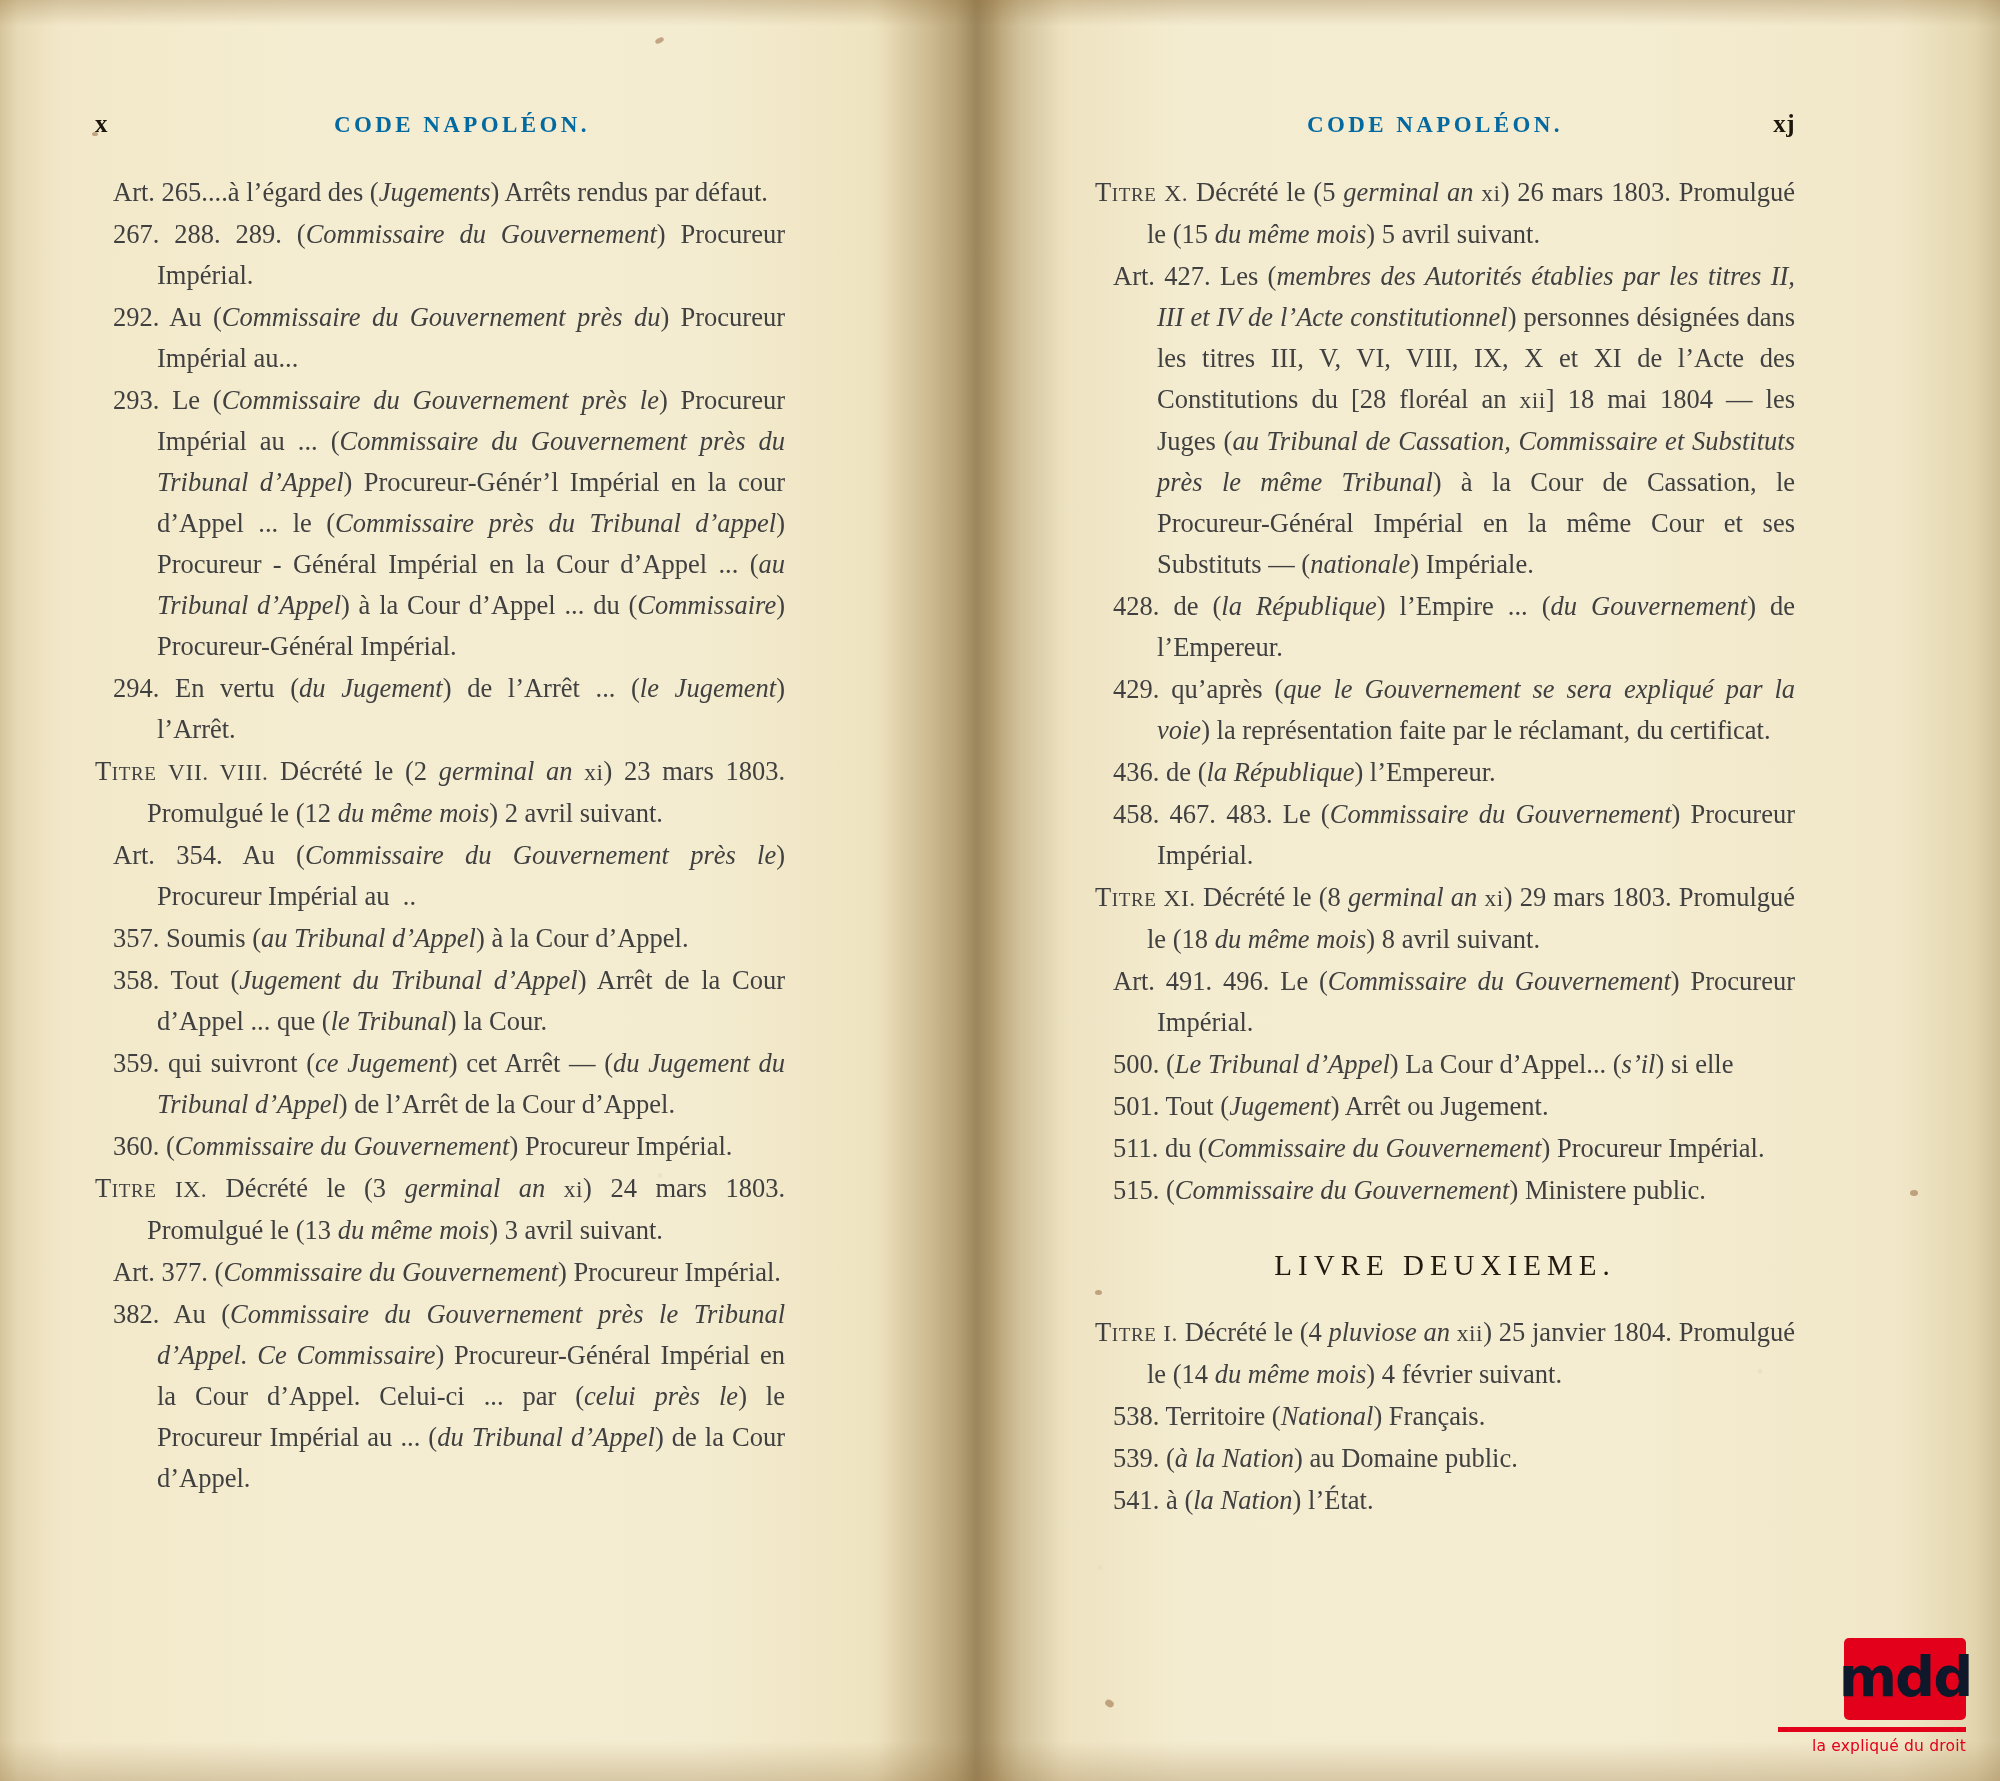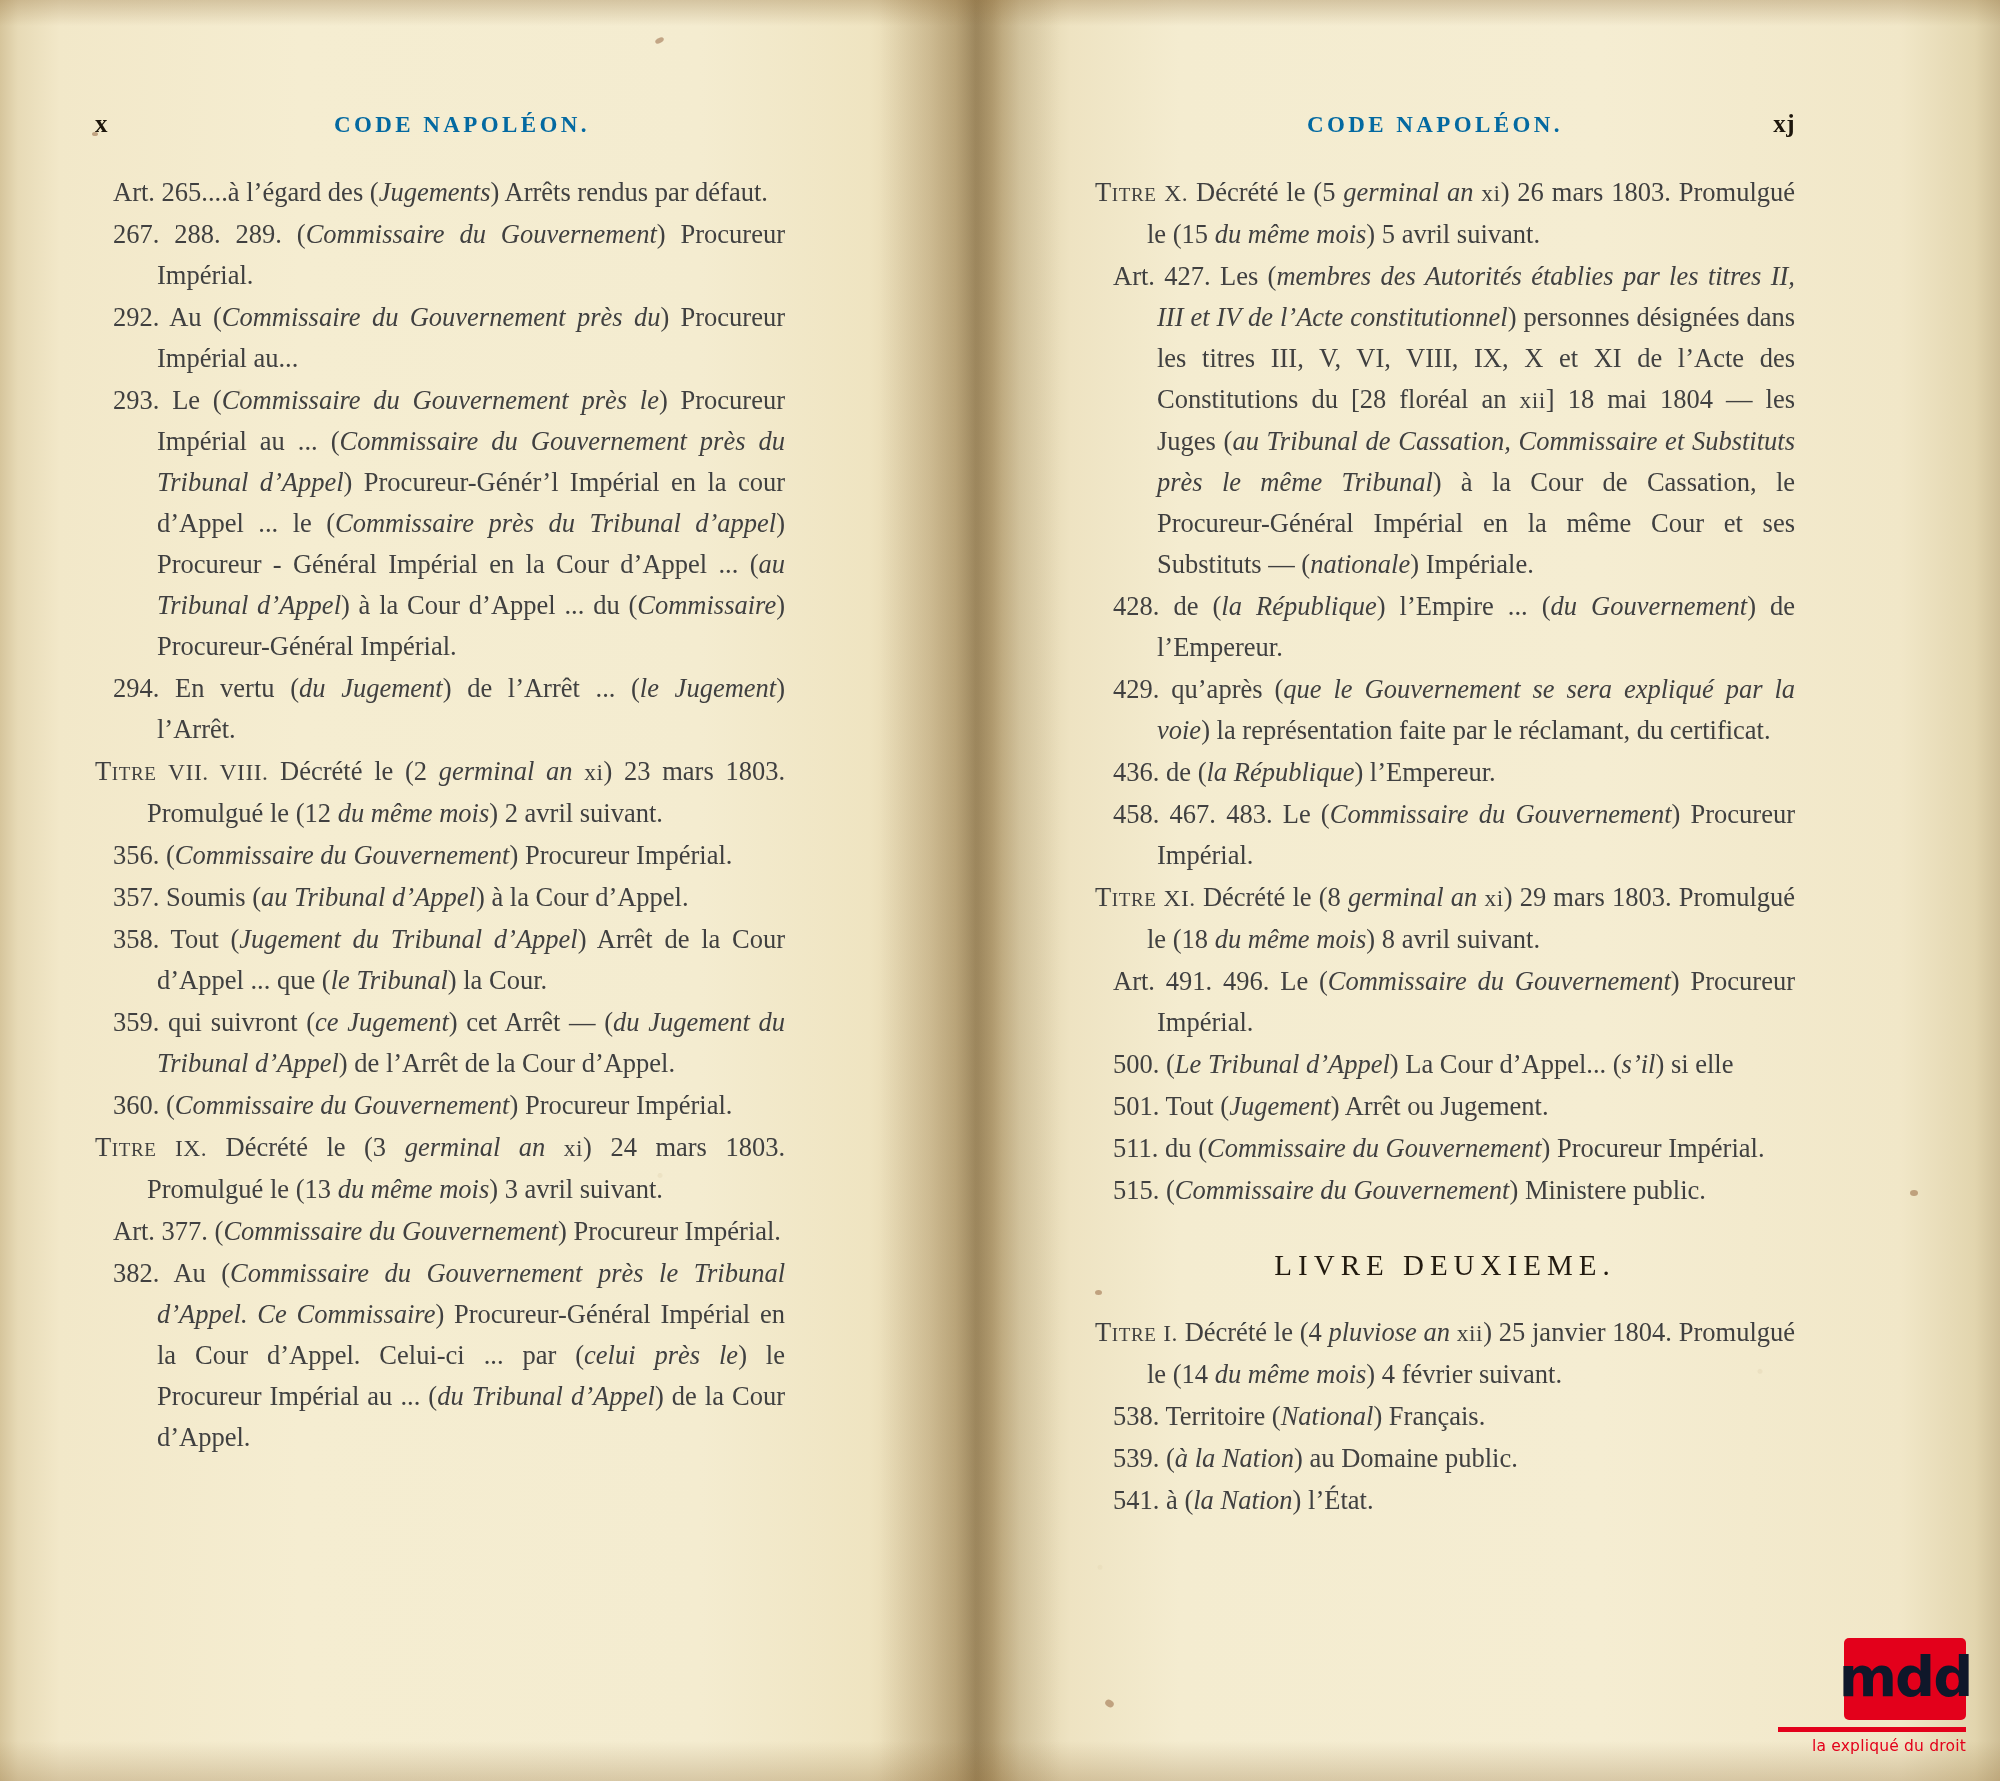--- a/index.html
+++ b/index.html
@@ -132,21 +132,21 @@
       <span class="folio l">x</span>
       <span class="runhead">CODE NAPOLÉON.</span>
     </div>
     <div class="body" id="left-body">
         <div class="entry art">Art. 265....à l’égard des (<i>Jugements</i>) Arrêts rendus par défaut.</div>
         <div class="entry art">267. 288. 289. (<i>Commissaire du Gouvernement</i>) Procureur Impérial.</div>
         <div class="entry art">292. Au (<i>Commissaire du Gouvernement près du</i>) Procureur Impérial au...</div>
         <div class="entry art">293. Le (<i>Commissaire du Gouvernement près le</i>) Procureur Impérial au ... (<i>Commissaire du Gouvernement près du Tribunal d’Appel</i>) Procureur-Génér’l Impérial en la cour d’Appel ... le (<i>Commissaire près du Tribunal d’appel</i>) Procureur - Général Impérial en la Cour d’Appel ... (<i>au Tribunal d’Appel</i>) à la Cour d’Appel ... du (<i>Commissaire</i>) Procureur-Général Impérial.</div>
         <div class="entry art">294. En vertu (<i>du Jugement</i>) de l’Arrêt ... (<i>le Jugement</i>) l’Arrêt.</div>
         <div class="entry titre"><span class="sc">Titre</span> <span class="rom">VII. VIII.</span> Décrété le (2 <i>germinal an</i> <span class="rom">xi</span>) 23 mars 1803. Promulgué le (12 <i>du même mois</i>) 2 avril suivant.</div>
-        <div class="entry art">356. (<i>Commissaire du Gouvernement</i>) Procureur Impérial.</div>
+        <div class="entry art">Art. 354. Au (<i>Commissaire du Gouvernement près le</i>) Procureur Impérial au&nbsp;&nbsp;..</div>
         <div class="entry art">357. Soumis (<i>au Tribunal d’Appel</i>) à la Cour d’Appel.</div>
         <div class="entry art">358. Tout (<i>Jugement du Tribunal d’Appel</i>) Arrêt de la Cour d’Appel ... que (<i>le Tribunal</i>) la Cour.</div>
         <div class="entry art">359. qui suivront (<i>ce Jugement</i>) cet Arrêt — (<i>du Jugement du Tribunal d’Appel</i>) de l’Arrêt de la Cour d’Appel.</div>
         <div class="entry art">360. (<i>Commissaire du Gouvernement</i>) Procureur Impérial.</div>
         <div class="entry titre"><span class="sc">Titre</span> <span class="rom">IX.</span> Décrété le (3 <i>germinal an</i> <span class="rom">xi</span>) 24 mars 1803. Promulgué le (13 <i>du même mois</i>) 3 avril suivant.</div>
         <div class="entry art">Art. 377. (<i>Commissaire du Gouvernement</i>) Procureur Impérial.</div>
         <div class="entry art">382. Au (<i>Commissaire du Gouvernement près le Tribunal d’Appel. Ce Commissaire</i>) Procureur-Général Impérial en la Cour d’Appel. Celui-ci ... par (<i>celui près le</i>) le Procureur Impérial au ... (<i>du Tribunal d’Appel</i>) de la Cour d’Appel.</div>
       </div>
   </div>
 

